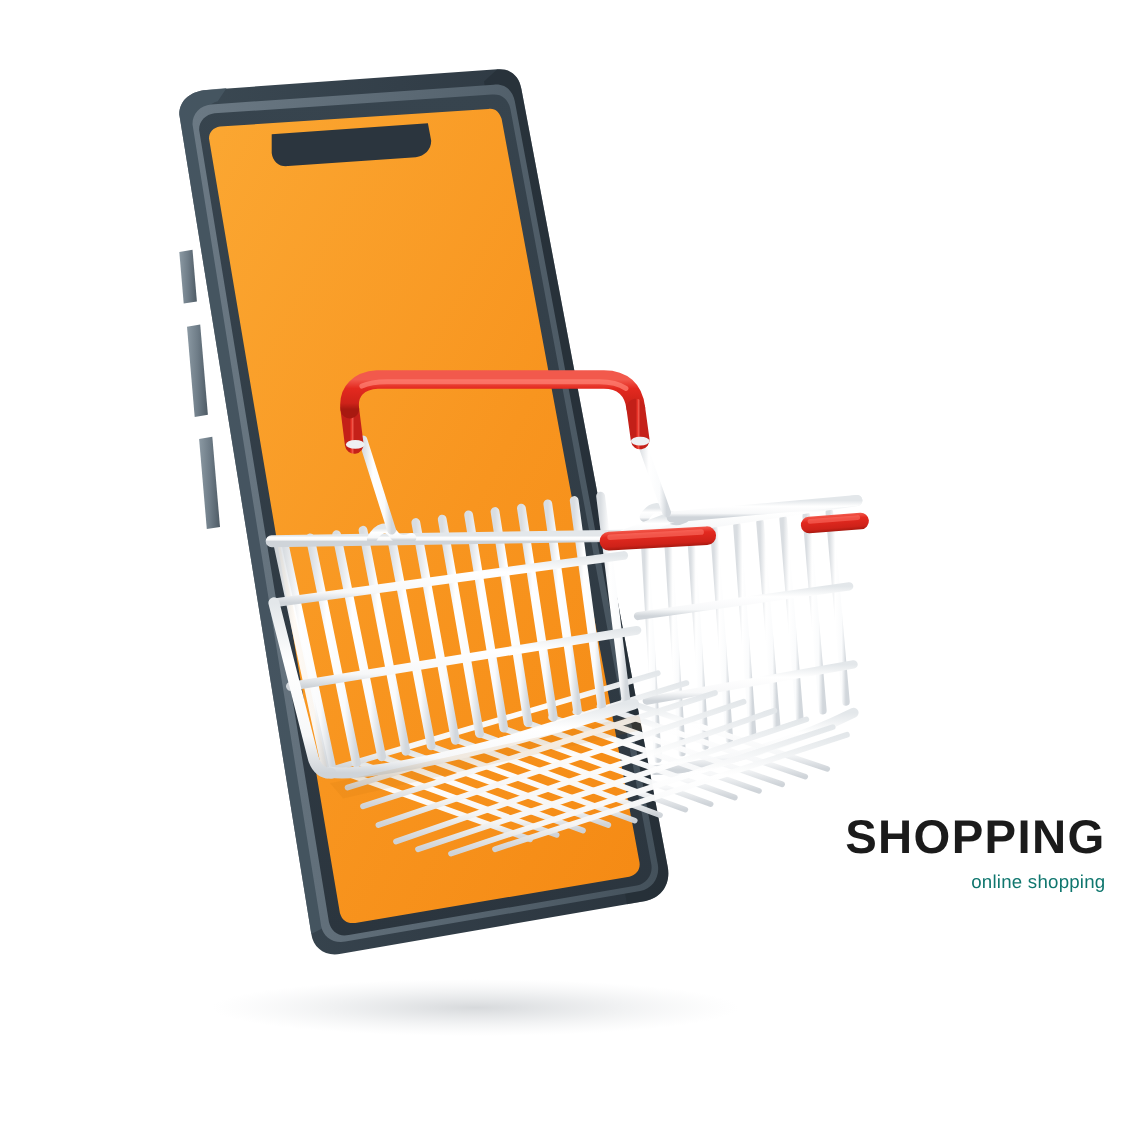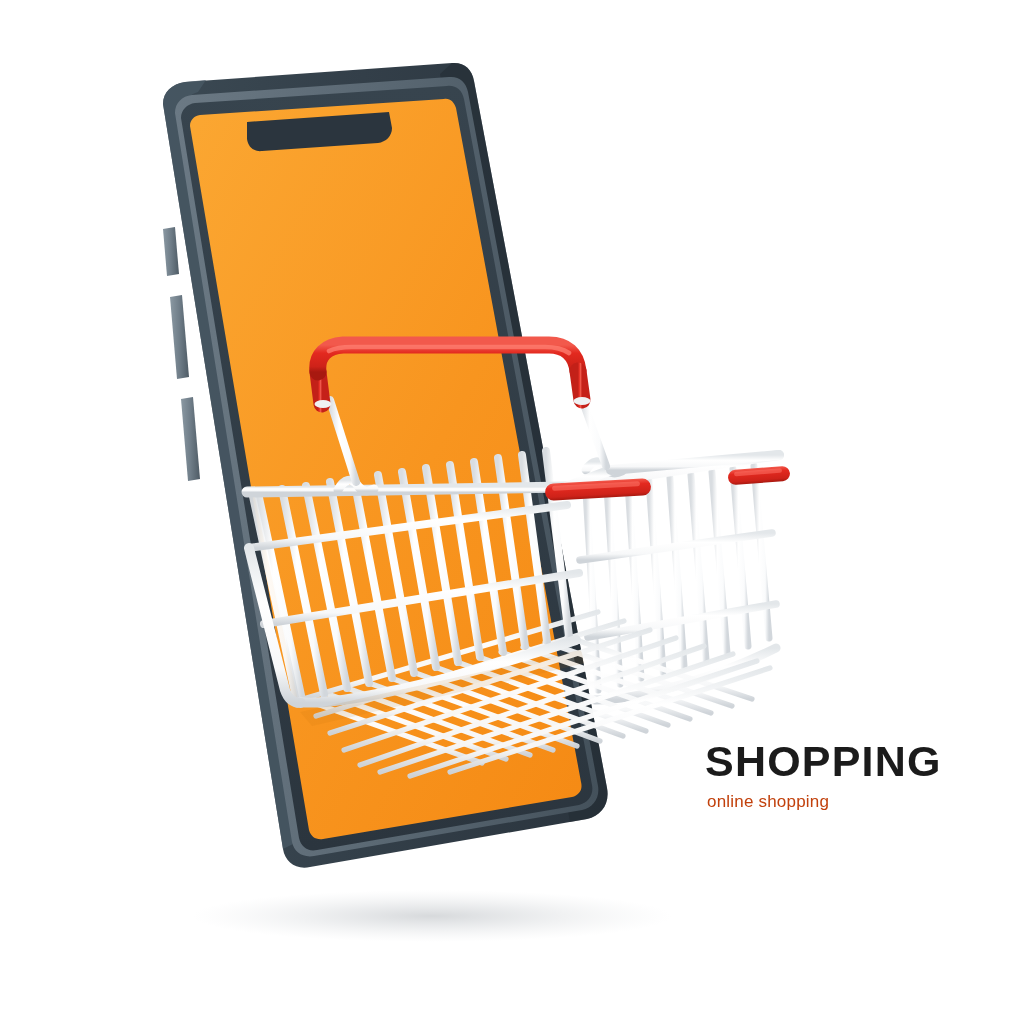--- a/index.html
+++ b/index.html
@@ -24,39 +24,39 @@
     top: 0;
     width: 1024px;
     height: 1024px;
     display: block;
   }
   .txt-block {
     position: absolute;
     left: 705px;
     top: 740px;
     width: 300px;
-    text-align: left;
+    text-align: right;
     user-select: none;
   }
   .headline {
     font-family: "Liberation Sans", sans-serif;
     font-size: 43px;
     font-weight: 700;
     letter-spacing: 1.2px;
     color: #1b1b1b;
     line-height: 1.0;
     margin: 0;
     white-space: nowrap;
   }
   .subline {
     font-family: "Liberation Sans", sans-serif;
     font-size: 17px;
     font-weight: 400;
     letter-spacing: 0.2px;
-    color: #c2410c;
+    color: #0f766e;
     margin: 9px 0 0 2px;
     white-space: nowrap;
   }
 </style>
 </head>
 <body>
 
 <div id="stage">
 
   <svg id="art" viewBox="0 0 1024 1024" xmlns="http://www.w3.org/2000/svg">

